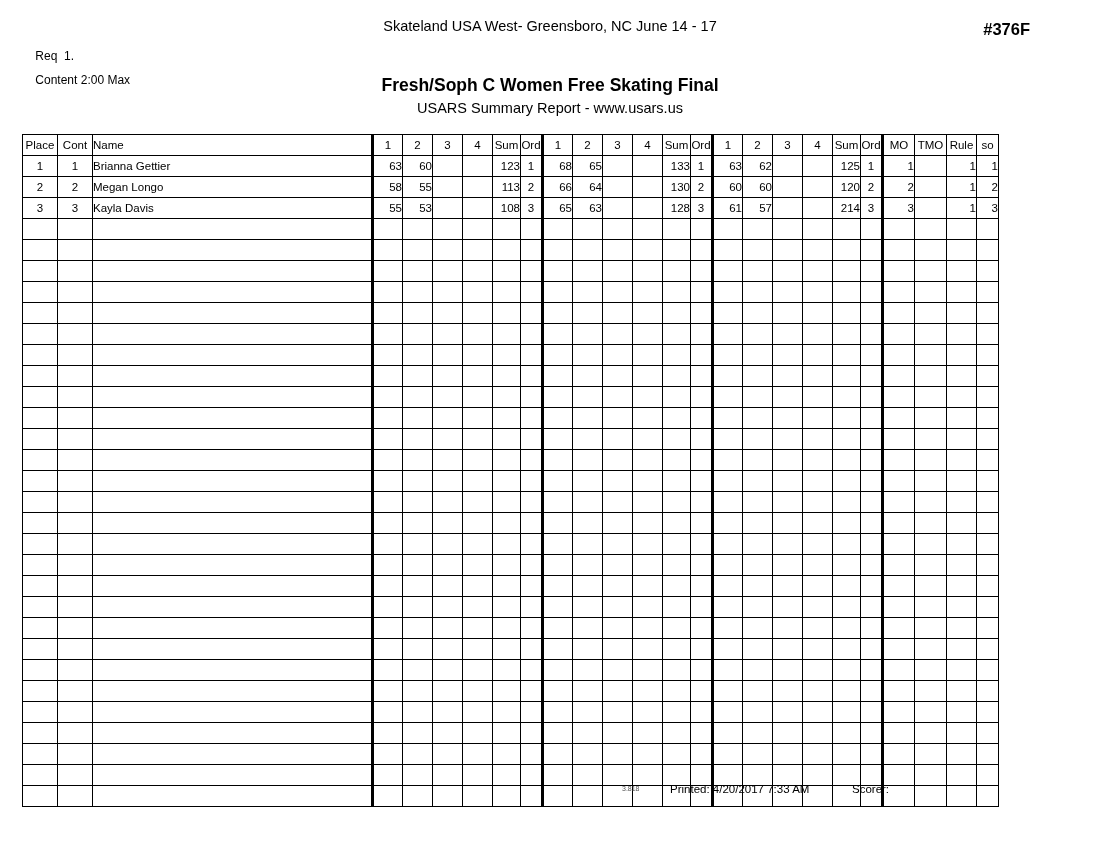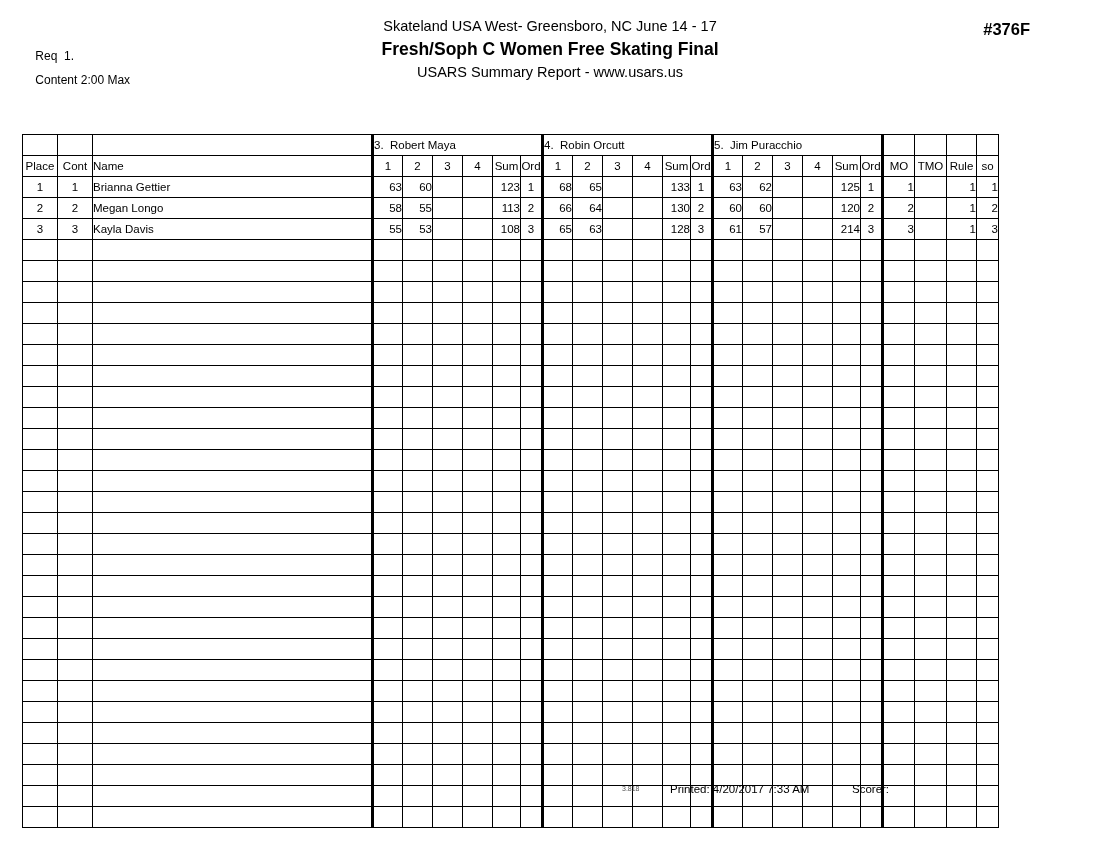--- a/index.html
+++ b/index.html
@@ -43,20 +43,21 @@
   }
   #title-venue {
     font-size: 14.5px;
     line-height: 21px;
     text-align: center;
   }
   #title-event {
     font-size: 17.5px;
     font-weight: bold;
     line-height: 24px;
+    margin-top: 36px;
   }
   #title-report {
     font-size: 14.5px;
     line-height: 22px;
   }
 
   
   #event-code {
     position: absolute;
     right: 70px;
@@ -203,41 +204,20 @@
     <col style="width:30px">
     <col style="width:28px">
     <col style="width:22px">
     <col style="width:32px">
     <col style="width:32px">
     <col style="width:30px">
     <col style="width:22px">
   </colgroup>
   <tbody>
 
-    <tr class="judge-band">
-      <td class="noborder"></td>
-      <td class="noborder"></td>
-      <td class="noborder"></td>
-      <td colspan="6" class="thickL">
-        <span>3.</span>&nbsp;
-        <span>Robert Maya</span>
-      </td>
-      <td colspan="6" class="thickL">
-        <span>4.</span>&nbsp;
-        <span>Robin Orcutt</span>
-      </td>
-      <td colspan="6" class="thickL thickR">
-        <span>5.</span>&nbsp;
-        <span>Jim Puracchio</span>
-      </td>
-      <td class="noborder"></td>
-      <td class="noborder"></td>
-      <td class="noborder"></td>
-      <td class="noborder"></td>
-    </tr>
 
     <tr class="col-head">
       <td>Place</td>
       <td>Cont</td>
       <td class="left">Name</td>
 
       <td class="thickL">1</td>
       <td>2</td>
       <td>3</td>
       <td>4</td>

